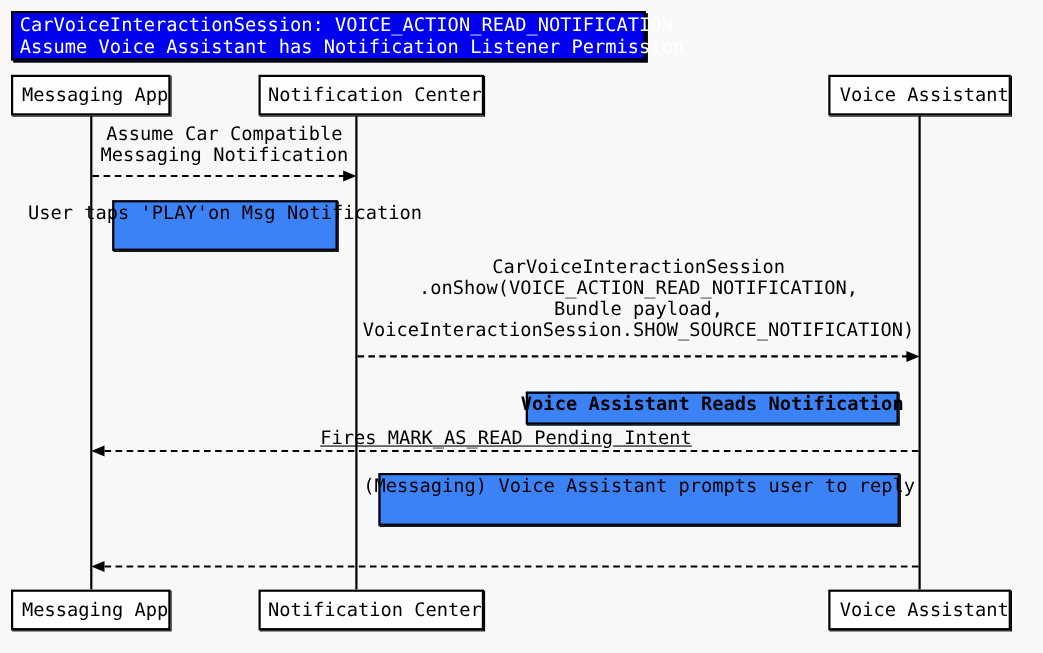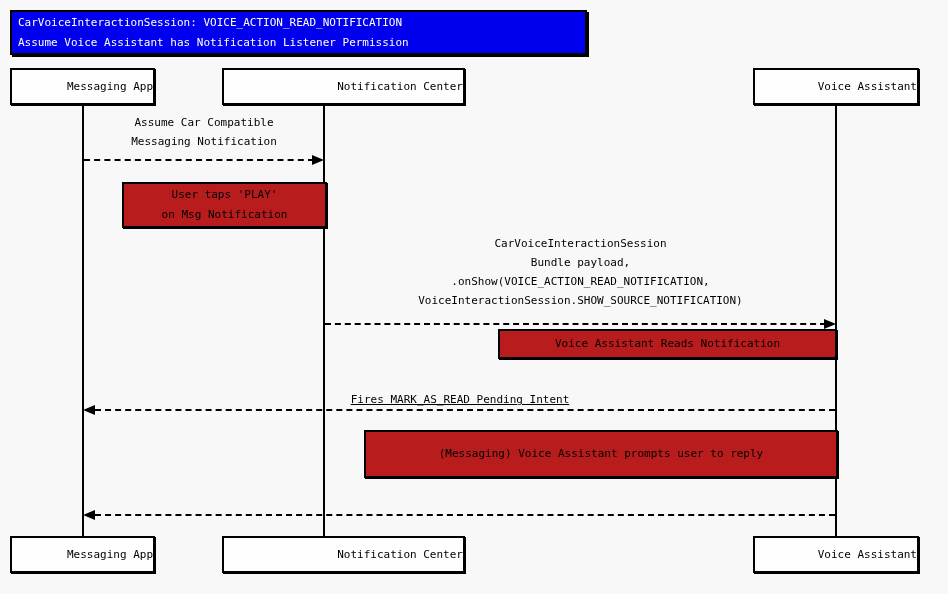--- a/index.html
+++ b/index.html
@@ -1,33 +1,33 @@
 <!DOCTYPE html>
 <html><head>
 <meta charset="utf-8">
 <style>
   html,body{margin:0;padding:0;background:#f8f8f8;}
   .stage{
     position:relative;width:948px;height:594px;background:#f8f8f8;
     font-family:"DejaVu Sans Mono","Liberation Mono",monospace;
-    font-size:11px;color:#000;overflow:hidden;
+    font-size:17px;color:#000;overflow:hidden;
   }
   .title-box{
     position:absolute;left:10px;top:10px;width:577px;height:45px;
     background:#0000ee;border:2px solid #000;box-shadow:2px 2px 0 #000;
     color:#fff;box-sizing:border-box;padding:1px 6px;line-height:20px;
     white-space:nowrap;
   }
   .pbox{
     position:absolute;height:37px;background:#fefefe;border:2px solid #000;
     box-shadow:1px 1px 0 #000;box-sizing:border-box;
     display:flex;align-items:center;justify-content:flex-end;white-space:nowrap;
   }
   .p-ma{left:10px;width:145px;}
-  .p-nc{left:222px;width:243px;}
+  .p-nc{left:235px;width:205px;}
   .p-va{left:753px;width:166px;}
   .p-top{top:68px;}
   .p-bot{top:536px;}
   .lifeline{position:absolute;top:105px;height:431px;width:2px;background:#000;}
   .ll-1{left:82px;}
   .ll-2{left:323px;}
   .ll-3{left:835px;}
   .arrow{position:absolute;height:0;border-top:2px dashed #000;}
   .al-1{left:84px;top:159px;width:230px;}
   .al-2{left:325px;top:323px;width:501px;}
@@ -39,28 +39,27 @@
   .ah-1{left:312px;top:155px;}
   .ah-2{left:824px;top:319px;}
   .ah-3{left:83px;top:405px;}
   .ah-4{left:83px;top:510px;}
   .msg-label{position:absolute;text-align:center;line-height:19px;white-space:nowrap;}
   .lbl-1{left:64px;width:280px;top:113px;}
   .lbl-2{left:325px;width:511px;top:218px;margin-top:16px;}
   .lbl-3{left:84px;width:752px;top:390px;text-decoration:underline;}
   .lbl-4{left:84px;width:752px;top:495px;}
   .note{
-    position:absolute;background:#b91c1c;border:2px solid #000;
+    position:absolute;background:#3b82f6;border:2px solid #000;
     box-shadow:1px 1px 0 #000;box-sizing:border-box;text-align:center;
-    line-height:20px;display:flex;flex-direction:column;justify-content:center;
+    line-height:20px;display:flex;flex-direction:row;justify-content:center;
     white-space:nowrap;
-    margin-left:20px;
   }
   .note-1{left:102px;top:182px;width:205px;height:46px;}
-  .note-2{left:478px;top:329px;width:339px;height:30px;}
+  .note-2{left:478px;top:356px;width:339px;height:30px;font-weight:bold;}
   .note-3{left:344px;top:430px;width:474px;height:48px;}
 </style>
 </head>
 <body>
 
 <div class="stage">
 
   <div class="title-box" style="background: rgb(0, 0, 238); color: rgb(255, 255, 255);">
     <div>CarVoiceInteractionSession: VOICE_ACTION_READ_NOTIFICATION</div>
     <div>Assume Voice Assistant has Notification Listener Permission</div>
@@ -97,22 +96,22 @@
   <div class="arrow al-1"></div>
   <div class="ah ah-right ah-1"></div>
 
   <div class="note note-1">
     <div>User taps 'PLAY'</div>
     <div>on Msg Notification</div>
   </div>
 
   <div class="msg-label lbl-2">
     <div>CarVoiceInteractionSession</div>
+    <div>.onShow(VOICE_ACTION_READ_NOTIFICATION,</div>
     <div>Bundle payload,</div>
-    <div>.onShow(VOICE_ACTION_READ_NOTIFICATION,</div>
     <div>VoiceInteractionSession.SHOW_SOURCE_NOTIFICATION)</div>
   </div>
   <div class="arrow al-2"></div>
   <div class="ah ah-right ah-2"></div>
 
   <div class="note note-2">
     <div>Voice Assistant Reads Notification</div>
   </div>
 
   <div class="msg-label lbl-3">

